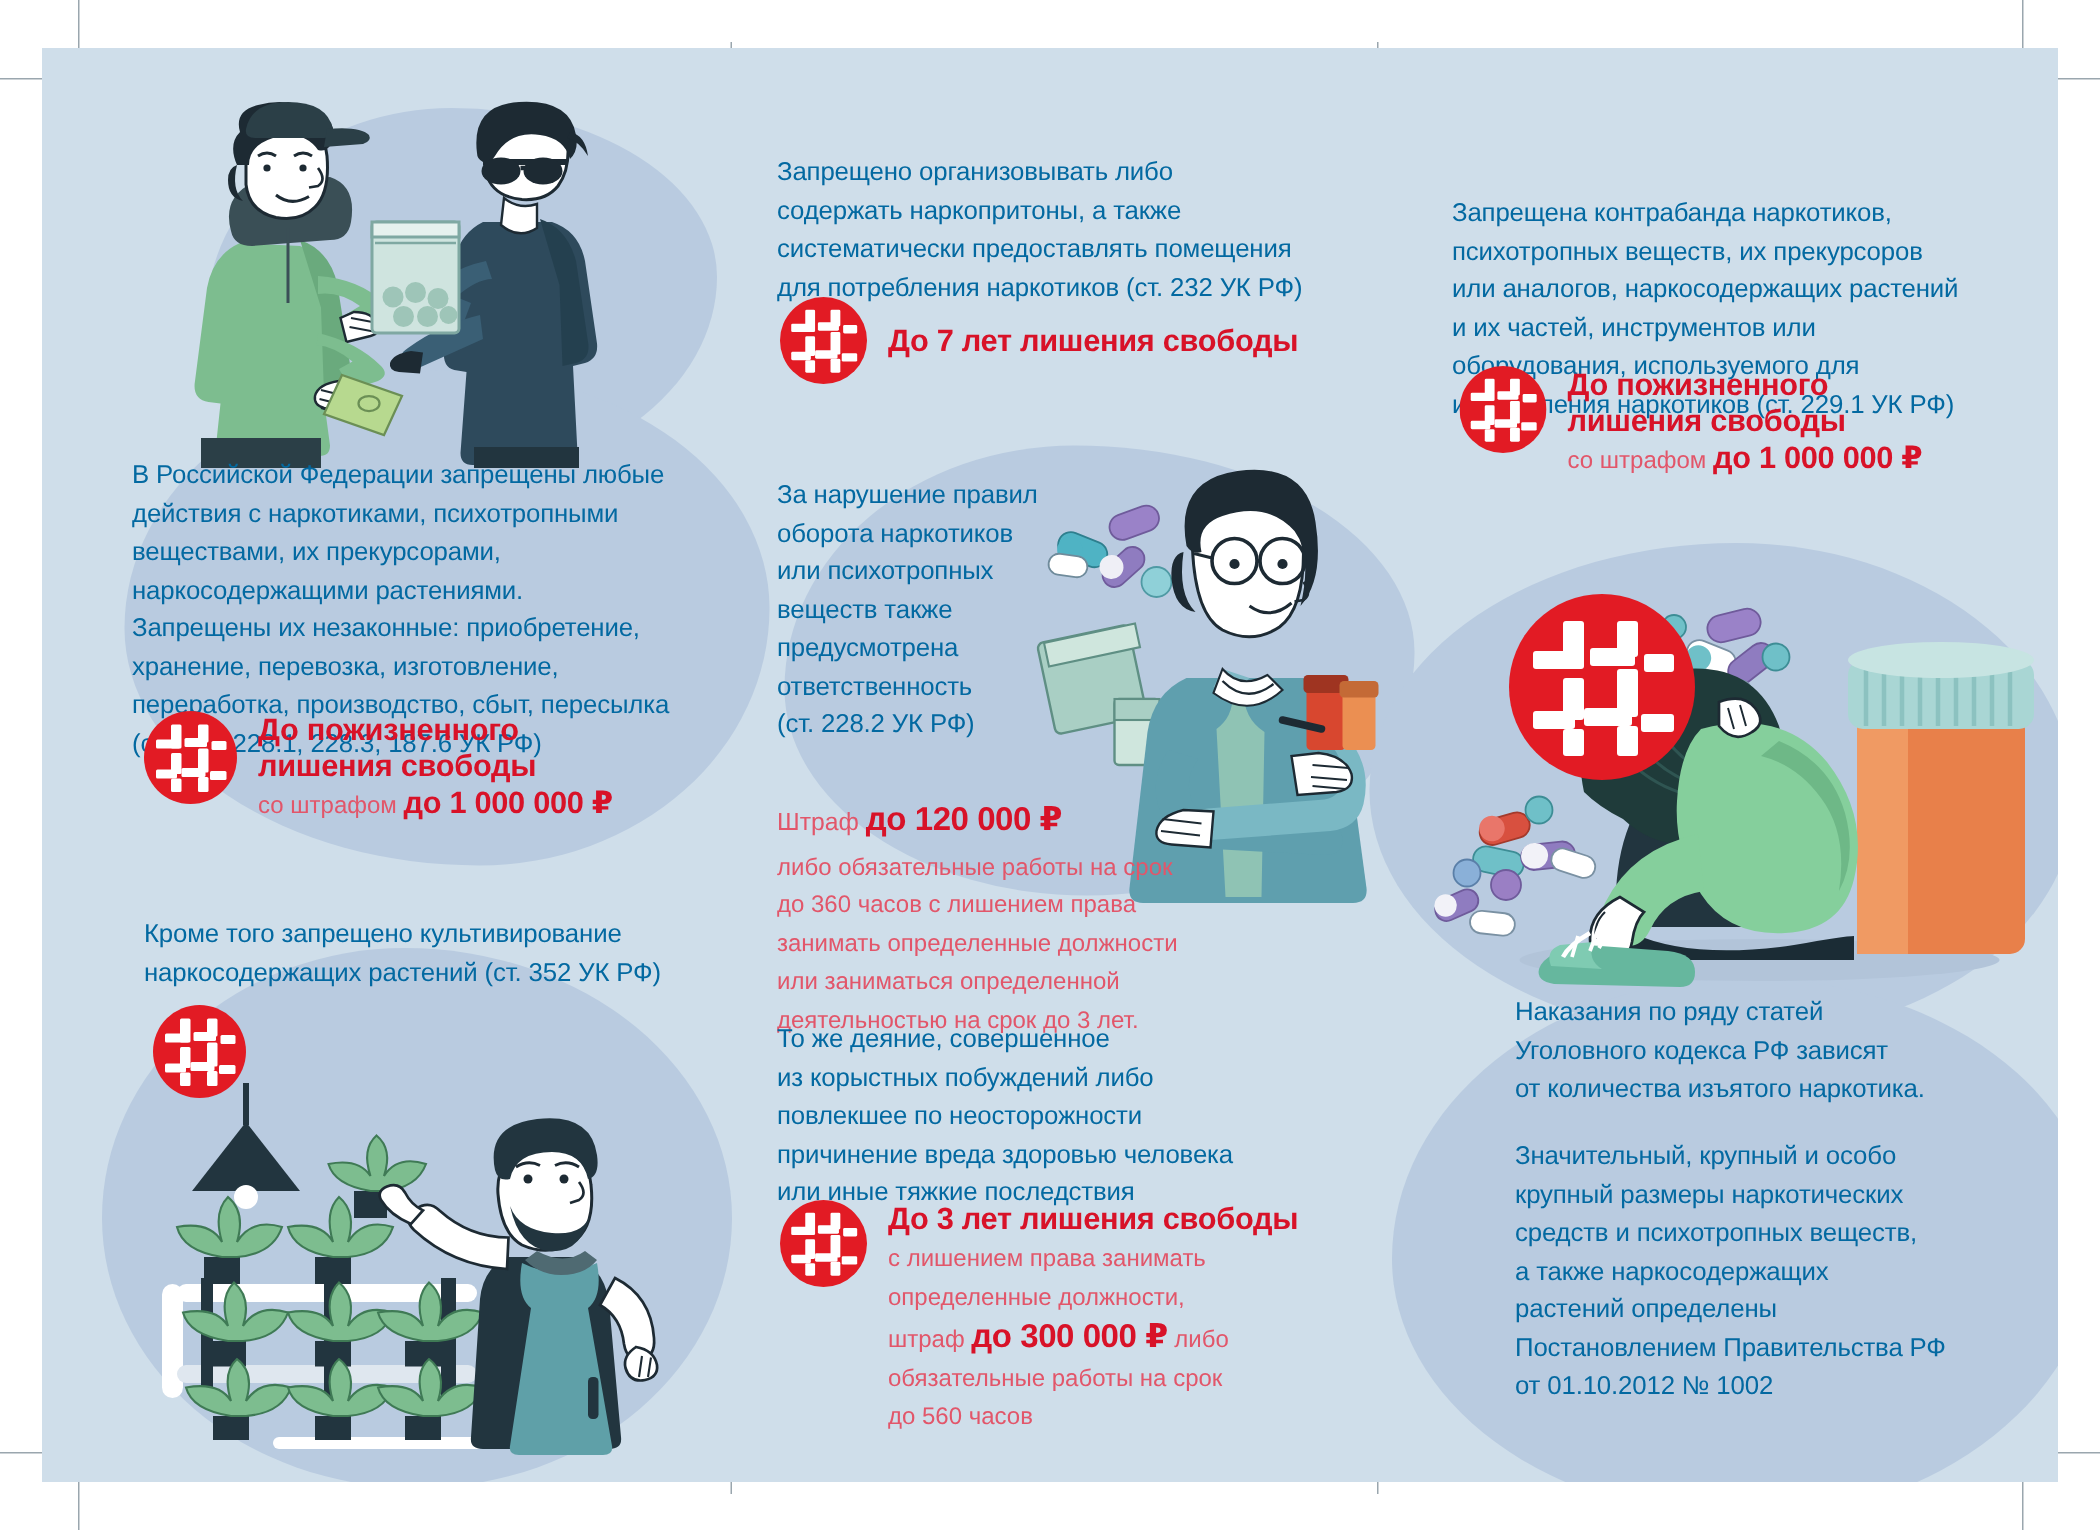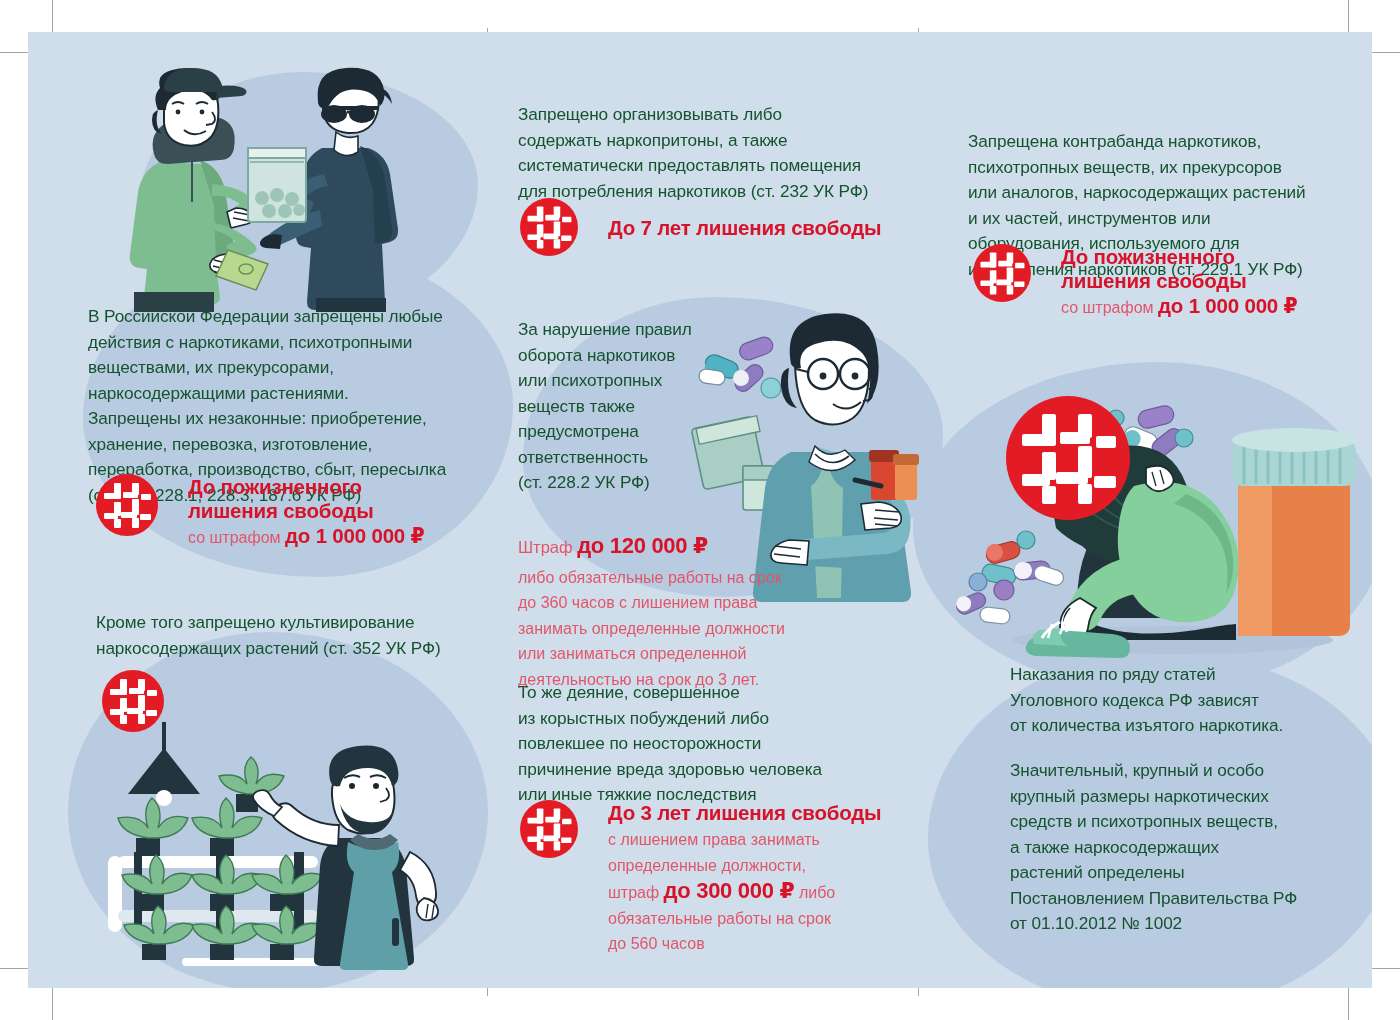--- a/index.html
+++ b/index.html
@@ -28,29 +28,29 @@
   .blob.b1{left:110px;top:40px;width:340px;height:250px;border-radius:48% 52% 55% 45%/55% 45% 55% 45%;}
   .blob.b2{left:55px;top:215px;width:430px;height:330px;border-radius:50% 50% 45% 55%/52% 48% 52% 48%;}
   .blob.b3{left:40px;top:600px;width:420px;height:360px;border-radius:48% 52% 50% 50%/50% 50% 50% 50%;}
   .blob.b4{left:495px;top:265px;width:420px;height:300px;border-radius:46% 54% 52% 48%/54% 46% 54% 46%;}
   .blob.b5{left:885px;top:330px;width:470px;height:330px;border-radius:52% 48% 48% 52%/50% 52% 48% 50%;}
   .blob.b6{left:900px;top:620px;width:470px;height:360px;border-radius:50% 50% 50% 50%/52% 48% 52% 48%;}
 
   
   .body-text{
     position:absolute;
-    color:#14532d;
+    color:#0369a1;
     font-size:17.2px;
     line-height:25.5px;
     white-space:pre-line;
     letter-spacing:-0.1px;
   }
 
   
-  .penalty{position:absolute;display:flex;align-items:flex-start;gap:30px;}
+  .penalty{position:absolute;display:flex;align-items:flex-start;gap:14px;}
   .penalty .txt{padding-top:1px;}
   .head{
     color:#d81228;font-weight:bold;font-size:19.5px;line-height:23px;
     white-space:pre-line;letter-spacing:-0.2px;
   }
   .head.big{font-size:20.5px;line-height:24px;}
   .sub{
     color:#e2566a;font-size:16px;line-height:22px;margin-top:2px;
     white-space:pre-line;
   }

